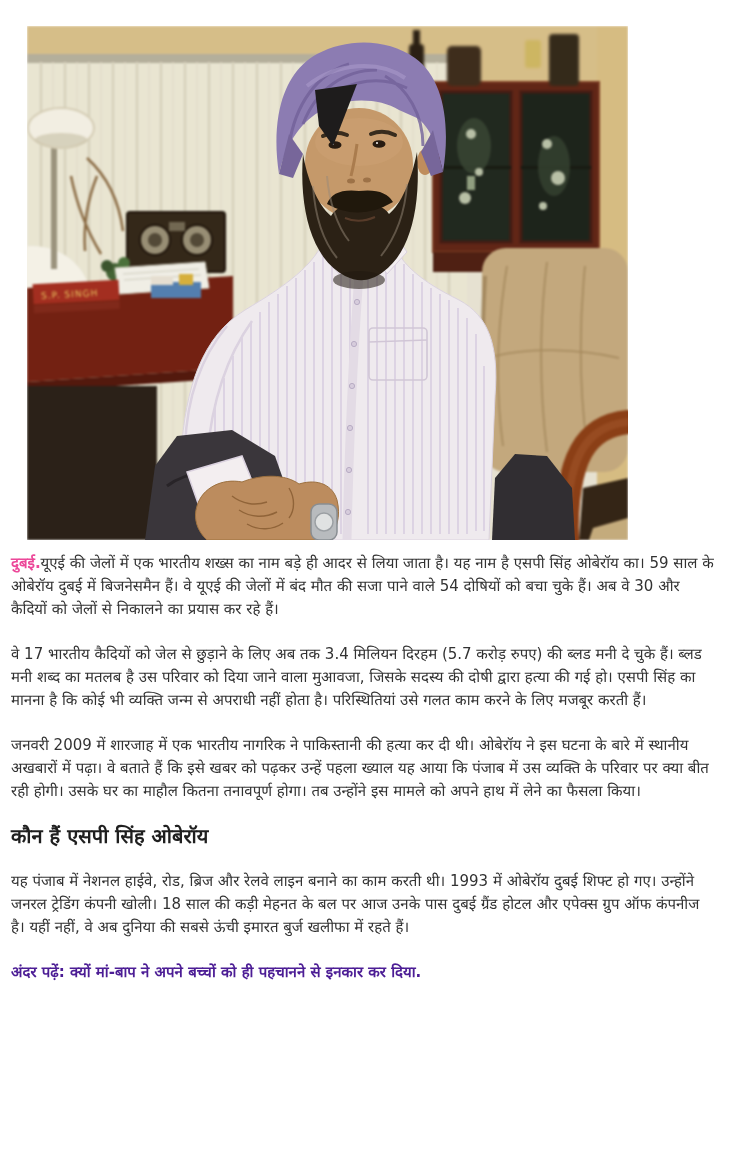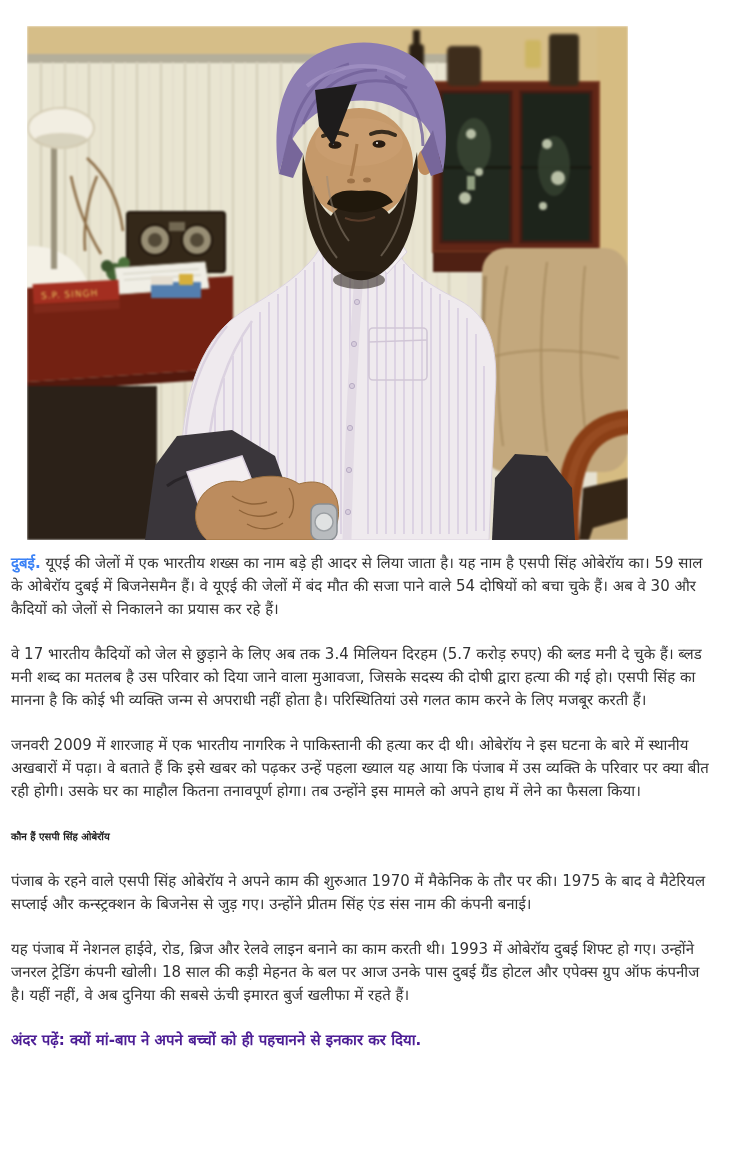--- a/index.html
+++ b/index.html
@@ -2,22 +2,22 @@
 <html><head>
 <meta charset="utf-8">
 <style>
   html,body{margin:0;padding:0;background:#ffffff;}
   body{width:730px;font-family:"DejaVu Sans","Liberation Sans",sans-serif;color:#323232;}
   .page{width:730px;height:1164px;overflow:hidden;background:#fff;}
   figure.photo{margin:26px 0 0 27px;width:601px;height:514px;padding:0;}
   figure.photo svg{display:block;width:601px;height:514px;}
   .content{padding:12px 16px 0 11px;font-size:15px;line-height:23px;}
   .content p{margin:0 0 22px 0;}
-  .lead{font-weight:bold;color:#3b82f6;margin-right:5px;}
-  h2.section{font-size:10px;line-height:23px;font-weight:bold;color:#1f1f1f;margin:0 0 22px 0;}
+  .lead{font-weight:bold;color:#ec4899;}
+  h2.section{font-size:20px;line-height:23px;font-weight:bold;color:#1f1f1f;margin:0 0 22px 0;}
   p.footer-note{font-weight:bold;color:#4c1d95;}
   .soft{filter:blur(1.1px);}
   .soft2{filter:blur(0.5px);}
 </style>
 </head>
 <body>
 
 <div class="page">
 
   <figure class="photo">
@@ -182,18 +182,17 @@
       </g>
       <rect x="0" y="0" width="601" height="514" fill="#b08d52" opacity="0.05"></rect>
     </svg>
   </figure>
 
   <div class="content">
     <p><span class="lead">दुबई.</span><span>यूएई की जेलों में एक भारतीय शख्स का नाम बड़े ही आदर से लिया जाता है। यह नाम है एसपी सिंह ओबेरॉय का। 59 साल के ओबेरॉय दुबई में बिजनेसमैन हैं। वे यूएई की जेलों में बंद मौत की सजा पाने वाले 54 दोषियों को बचा चुके हैं। अब वे 30 और कैदियों को जेलों से निकालने का प्रयास कर रहे हैं।</span></p>
     <p><span>वे 17 भारतीय कैदियों को जेल से छुड़ाने के लिए अब तक 3.4 मिलियन दिरहम (5.7 करोड़ रुपए) की ब्लड मनी दे चुके हैं। ब्लड मनी शब्द का मतलब है उस परिवार को दिया जाने वाला मुआवजा, जिसके सदस्य की दोषी द्वारा हत्या की गई हो। एसपी सिंह का मानना है कि कोई भी व्यक्ति जन्म से अपराधी नहीं होता है। परिस्थितियां उसे गलत काम करने के लिए मजबूर करती हैं।</span></p>
     <p><span>जनवरी 2009 में शारजाह में एक भारतीय नागरिक ने पाकिस्तानी की हत्या कर दी थी। ओबेरॉय ने इस घटना के बारे में स्थानीय अखबारों में पढ़ा। वे बताते हैं कि इसे खबर को पढ़कर उन्हें पहला ख्याल यह आया कि पंजाब में उस व्यक्ति के परिवार पर क्या बीत रही होगी। उसके घर का माहौल कितना तनावपूर्ण होगा। तब उन्होंने इस मामले को अपने हाथ में लेने का फैसला किया।</span></p>
     <h2 class="section">कौन हैं एसपी सिंह ओबेरॉय</h2>
-    <p><span>पंजाब के रहने वाले एसपी सिंह ओबेरॉय ने अपने काम की शुरुआत 1970 में मैकेनिक के तौर पर की। 1975 के बाद वे मैटेरियल सप्लाई और कन्स्ट्रक्शन के बिजनेस से जुड़ गए। उन्होंने प्रीतम सिंह एंड संस नाम की कंपनी बनाई।</span></p>
     <p><span>यह पंजाब में नेशनल हाईवे, रोड, ब्रिज और रेलवे लाइन बनाने का काम करती थी। 1993 में ओबेरॉय दुबई शिफ्ट हो गए। उन्होंने जनरल ट्रेडिंग कंपनी खोली। 18 साल की कड़ी मेहनत के बल पर आज उनके पास दुबई ग्रैंड होटल और एपेक्स ग्रुप ऑफ कंपनीज है। यहीं नहीं, वे अब दुनिया की सबसे ऊंची इमारत बुर्ज खलीफा में रहते हैं।</span></p>
     <p class="footer-note">अंदर पढ़ें: क्यों मां-बाप ने अपने बच्चों को ही पहचानने से इनकार कर दिया.</p>
   </div>
 
 </div>
 
 </body></html>

